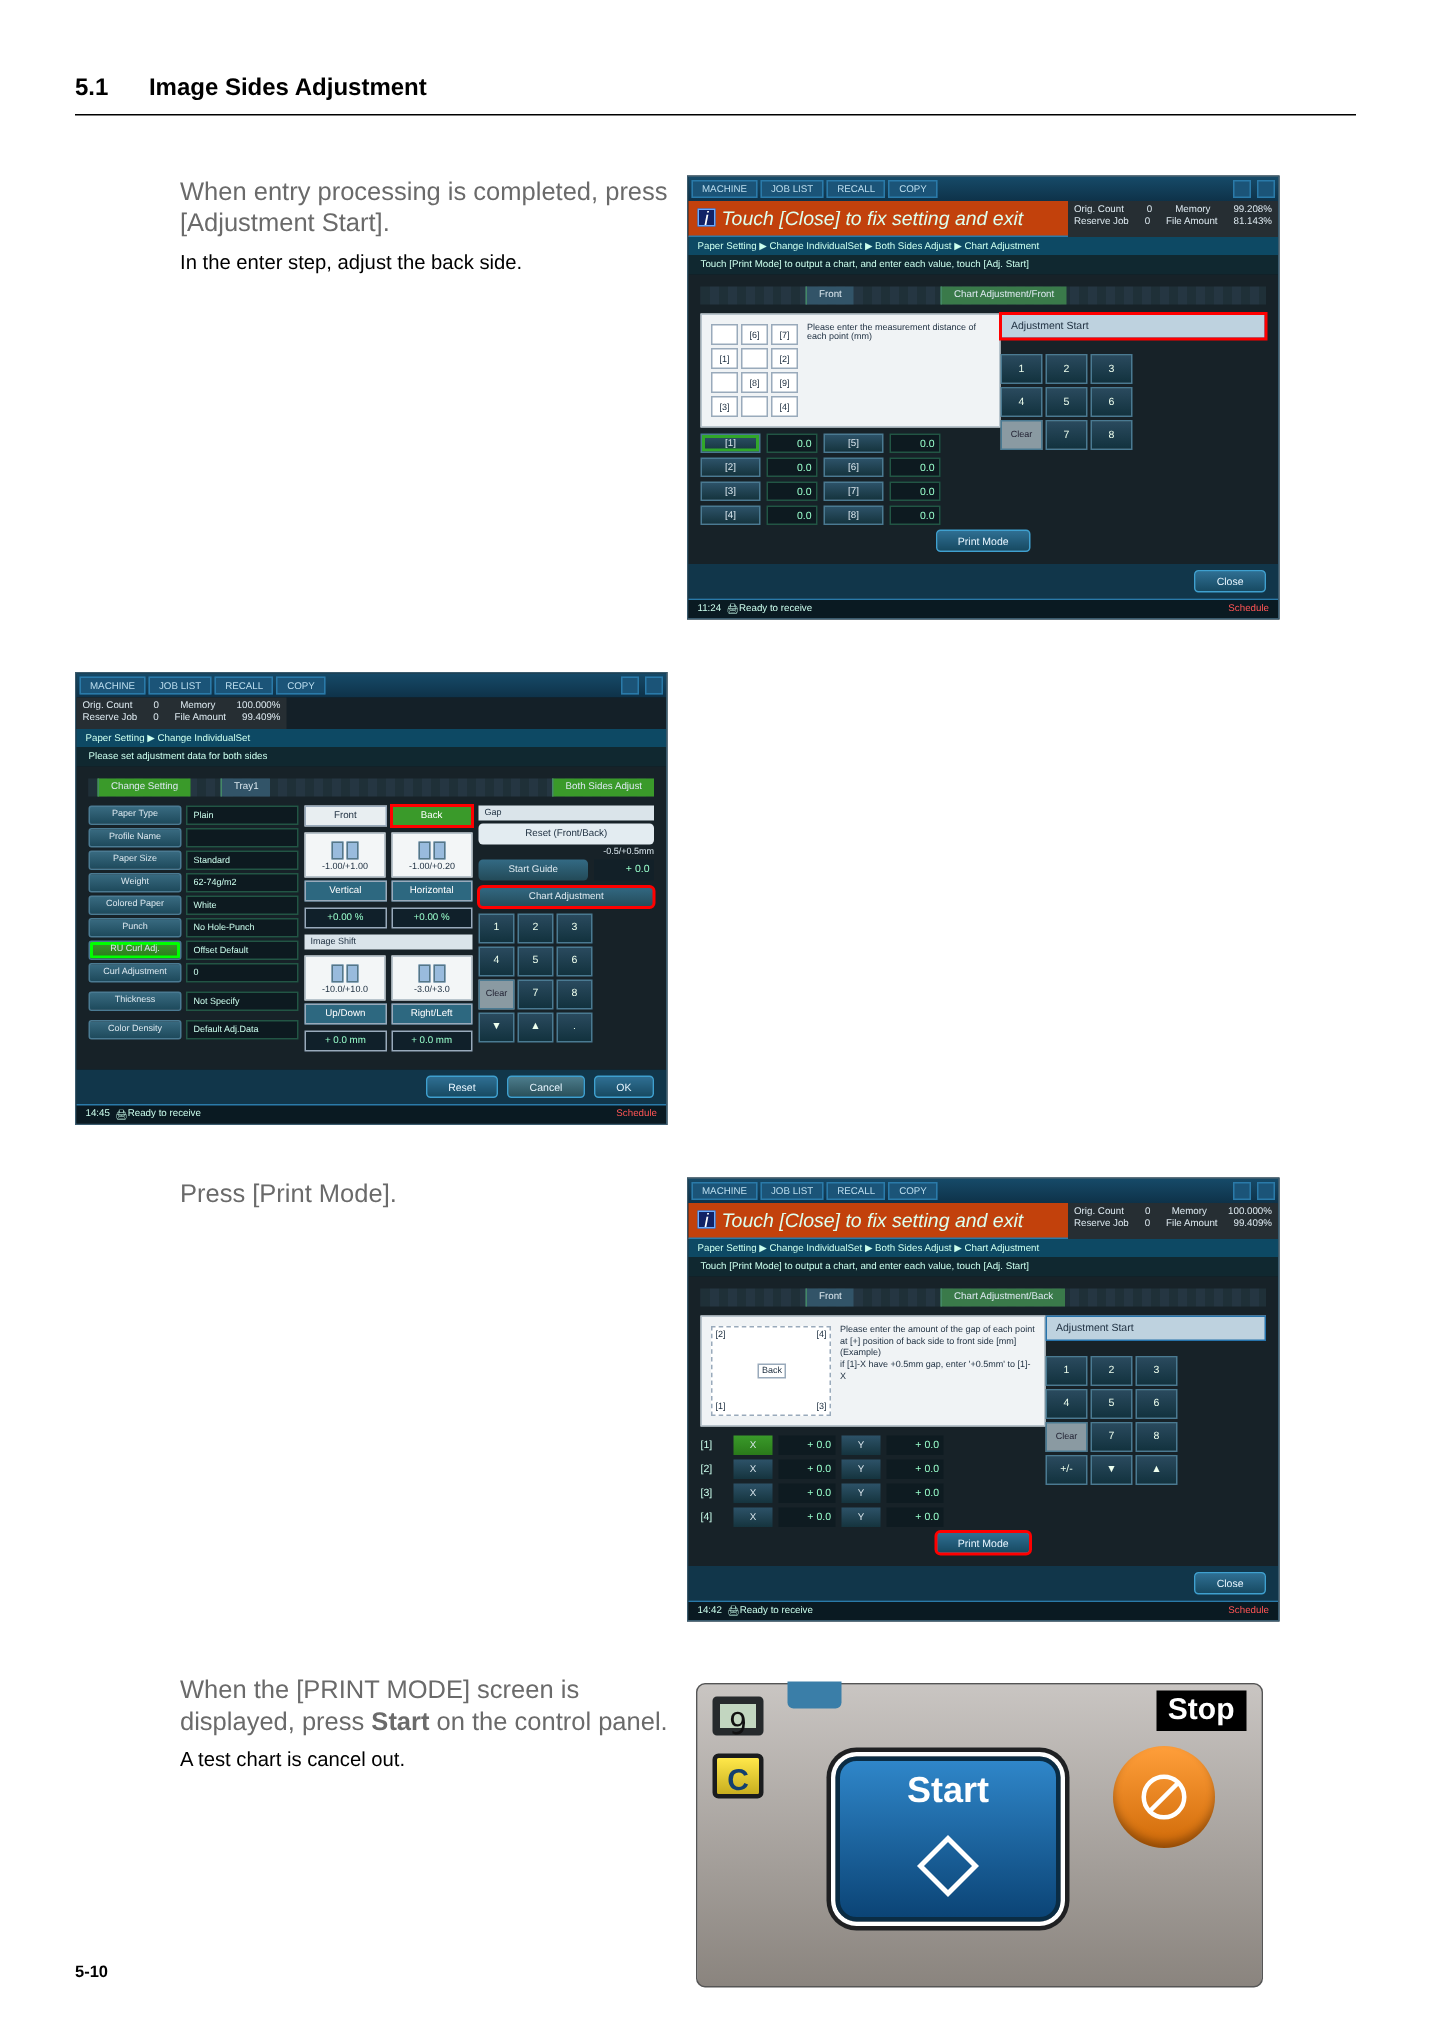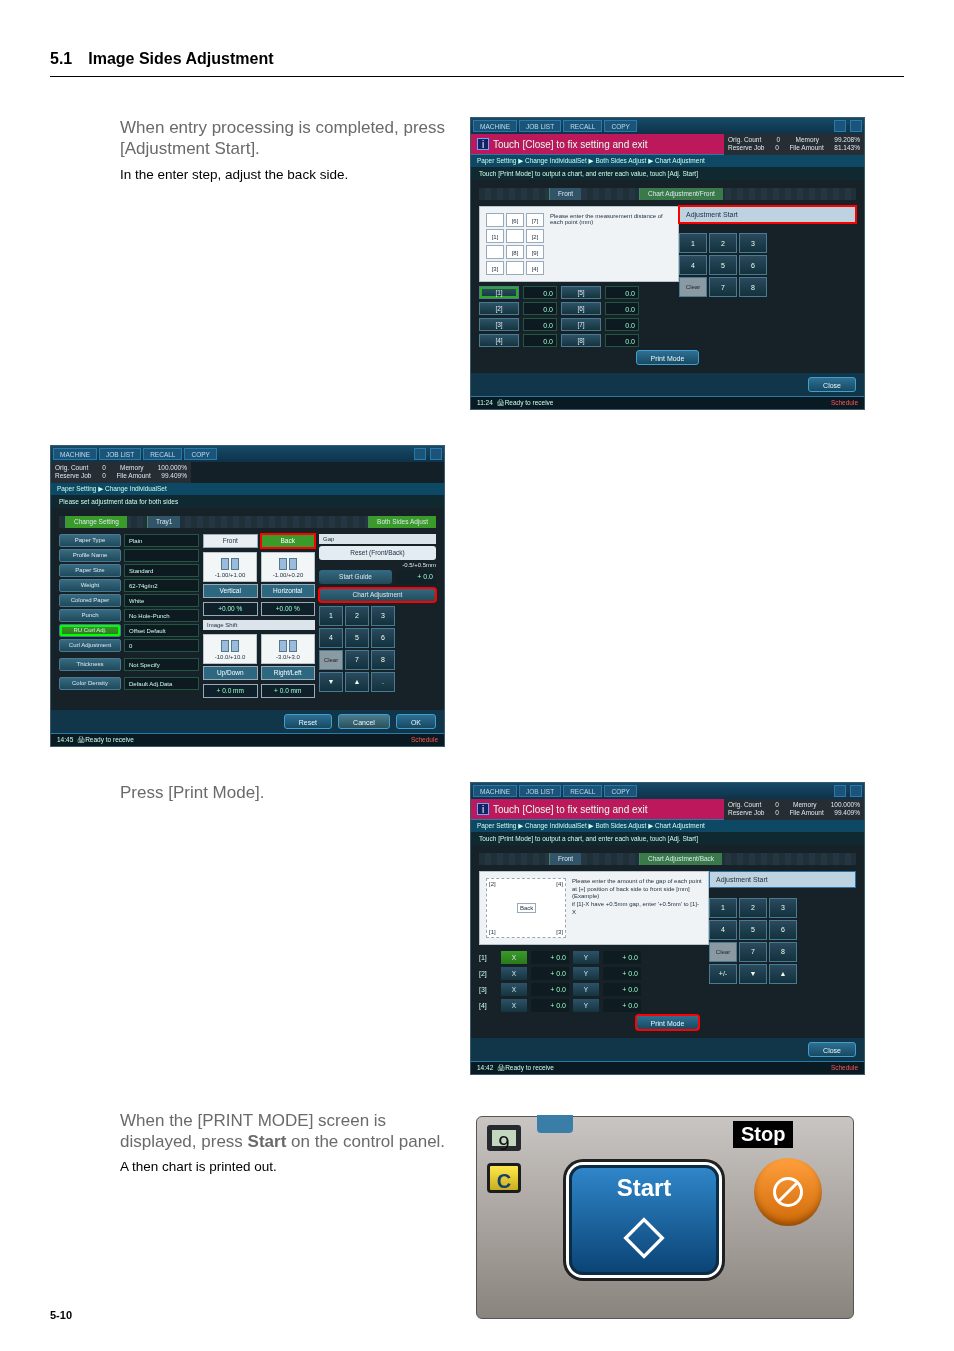--- a/index.html
+++ b/index.html
@@ -1,38 +1,38 @@
 <!DOCTYPE html>
 <html><head>
 <meta charset="utf-8">
 <style>
   * { box-sizing: border-box; margin: 0; padding: 0; }
   body { font-family: Arial, Helvetica, sans-serif; width: 954px; height: 1351px; position: relative; background: #fff; color: #000; }
   .page { padding: 50px 50px 30px 50px; }
 
   
-  .header { display: flex; align-items: center; gap: 16px; border-bottom: 1px solid #000; padding-bottom: 8px; margin-bottom: 40px; }
+  .header { display: flex; align-items: center; gap: 27px; border-bottom: 1px solid #000; padding-bottom: 8px; margin-bottom: 40px; }
   .header .secnum { font-size: 16px; font-weight: bold; }
   .header .sectitle { font-size: 16px; font-weight: bold; }
 
   
-  .block { display: flex; gap: 20px; margin-bottom: 35px; align-items: flex-start; }
+  .block { display: flex; gap: 8px; margin-bottom: 35px; align-items: flex-start; }
   .block .text { width: 330px; margin-left: 70px; font-size: 14px; line-height: 1.4; }
   .block .text p.lead { font-size: 17px; color: #6a6a6a; margin-bottom: 6px; line-height: 1.25; }
   .block .text p.follow { font-size: 13.5px; color: #000; margin-top: 6px; }
   .block .shot { flex: 1; }
 
   
   .panel { width: 395px; background: #0b1a22; border: 1px solid #3a5b6e; font-size: 8px; color: #dce8ef; position: relative; }
   .panel .topstrip { height: 16px; background: linear-gradient(#164a68,#0e3249); display: flex; align-items: center; gap: 2px; padding: 0 2px; }
   .topstrip .tab { height: 12px; padding: 0 6px; background: #1b5478; border: 1px solid #2a7aa9; line-height: 12px; font-size: 6.5px; color: #bde; }
   .topstrip .righttools { margin-left: auto; display: flex; gap: 4px; }
   .topstrip .tool { width: 12px; height: 12px; background: #1b5478; border: 1px solid #2a7aa9; }
   .panel .infostrip { display: flex; background: #142028; }
-  .panel .infostrip .msg { flex: 1; background: #be185d; padding: 4px 6px; font-size: 10px; color: #dfe; border-bottom: 1px solid #2a7aa9; }
+  .panel .infostrip .msg { flex: 1; background: #c2410c; padding: 4px 6px; font-size: 13px; color: #dfe; border-bottom: 1px solid #2a7aa9; font-style: italic; }
   .panel .infostrip .i { display:inline-block; width:12px; height:12px; background:#126; border:1px solid #6af; margin-right:4px; text-align:center; color:#fff; line-height:12px; }
   .panel .infostrip .meta { width: 140px; background: #262e33; font-size: 6.5px; padding: 2px 4px; line-height: 1.3; }
   .panel .meta .row { display:flex; justify-content:space-between; }
   .panel .breadcrumb { background: #0d4964; color:#cfe; font-size:6.5px; padding:2px 6px; }
   .panel .sub { background:#102830; padding:3px 8px; font-size:6.5px; color:#cfe; }
   .panel .body { background:#172228; padding:8px; min-height:170px; position:relative; }
   .panel .stripebar { height:12px; background: repeating-linear-gradient(90deg,#1f3038,#1f3038 6px,#253642 6px,#253642 12px); position:relative; margin-bottom:6px;}
   .panel .stripebar .seg { position:absolute; top:0; height:12px; padding:0 8px; font-size:6.5px; line-height:12px; background:#325468; border-left:1px solid #486;}
   .panel .whitecard { background:#f0f3f5; color:#234; border:1px solid #b8c4cc; padding:6px; }
 
@@ -94,21 +94,21 @@
   
   .ctrl { width:390px; height:215px; padding: 6px; }
   .ctrl-inner{width:100%; height:100%; background: linear-gradient(#c9c5c2,#8a847e); border-radius:6px; border:1px solid #555; position:relative;}
   .ctrl .side{ position:absolute; left:10px; top:8px; width:60px;}
   .ctrl .side .lcd{ width:34px;height:26px;background:#c2d6c0;border:5px solid #262a2c;color:#111;font-size:20px;text-align:center;line-height:26px;font-family:monospace; border-radius:3px;margin-bottom:12px;}
   .ctrl .side .cbtn{ width:34px;height:30px;background:linear-gradient(#ffe84a,#c8ae1f);border:3px solid #1a1c1e;border-radius:4px;color:#133f6e;font-size:20px;font-weight:bold;text-align:center;line-height:30px;}
   .ctrl .startbtn{ position:absolute; left:92px; top:48px; width:150px;height:110px; background:linear-gradient(#2f86c9,#0b4476); border-radius:14px; border:3px solid #0a2c44; box-shadow:0 0 0 3px #fff, 0 0 0 6px #1f2022; color:#fff; text-align:center;}
   .ctrl .startbtn .t{ font-size:24px; font-weight:bold; margin-top:6px;}
   .ctrl .startbtn .d{ margin-top:14px; display:inline-block;}
   .ctrl .startbtn .d svg{width:44px;height:44px;}
-  .ctrl .stopzone{ position:absolute; right:10px; top:4px; width:110px; text-align:left;}
+  .ctrl .stopzone{ position:absolute; right:10px; top:4px; width:110px; text-align:right;}
   .ctrl .stopzone .lbl{ background:#000;color:#fff;font-size:20px;font-weight:bold;padding:2px 8px;display:inline-block;}
   .ctrl .stopzone .sb{ width:68px;height:68px;background:linear-gradient(#ff9f3b,#d06a08); border-radius:50%; margin:10px auto 0; display:flex;align-items:center;justify-content:center; box-shadow:inset 0 -4px 6px rgba(0,0,0,.3);}
   .ctrl .stopzone .sb svg{width:36px;height:36px;}
   .ctrl .tabslot{position:absolute; left:60px; top:-2px; width:36px; height:18px; background:#3a7ea8; border-radius:0 0 4px 4px;}
 
   .pagenum { position:absolute; bottom:30px; left:50px; font-size:11px; font-weight:bold; }
 </style>
 </head>
 <body>
 
@@ -518,21 +518,21 @@
             <div class="btn">Close</div>
           </div>
         <div class="statusline"><span>14:42</span>&nbsp;&nbsp;🖨 <span>Ready to receive</span><span class="r">Schedule</span></div>
       </div>
     </div>
   </div>
 
   <div class="block">
     <div class="text">
       <p class="lead">When the [PRINT MODE] screen is displayed, press <b>Start</b> on the control panel.</p>
-      <p class="follow">A then chart is printed out.</p>
+      <p class="follow">A test chart is cancel out.</p>
     </div>
     <div class="shot">
       <div class="ctrl">
         <div class="ctrl-inner">
           <div class="tabslot"></div>
           <div class="side">
             <div class="lcd">9</div>
             <div class="cbtn">C</div>
           </div>
           <div class="startbtn">

